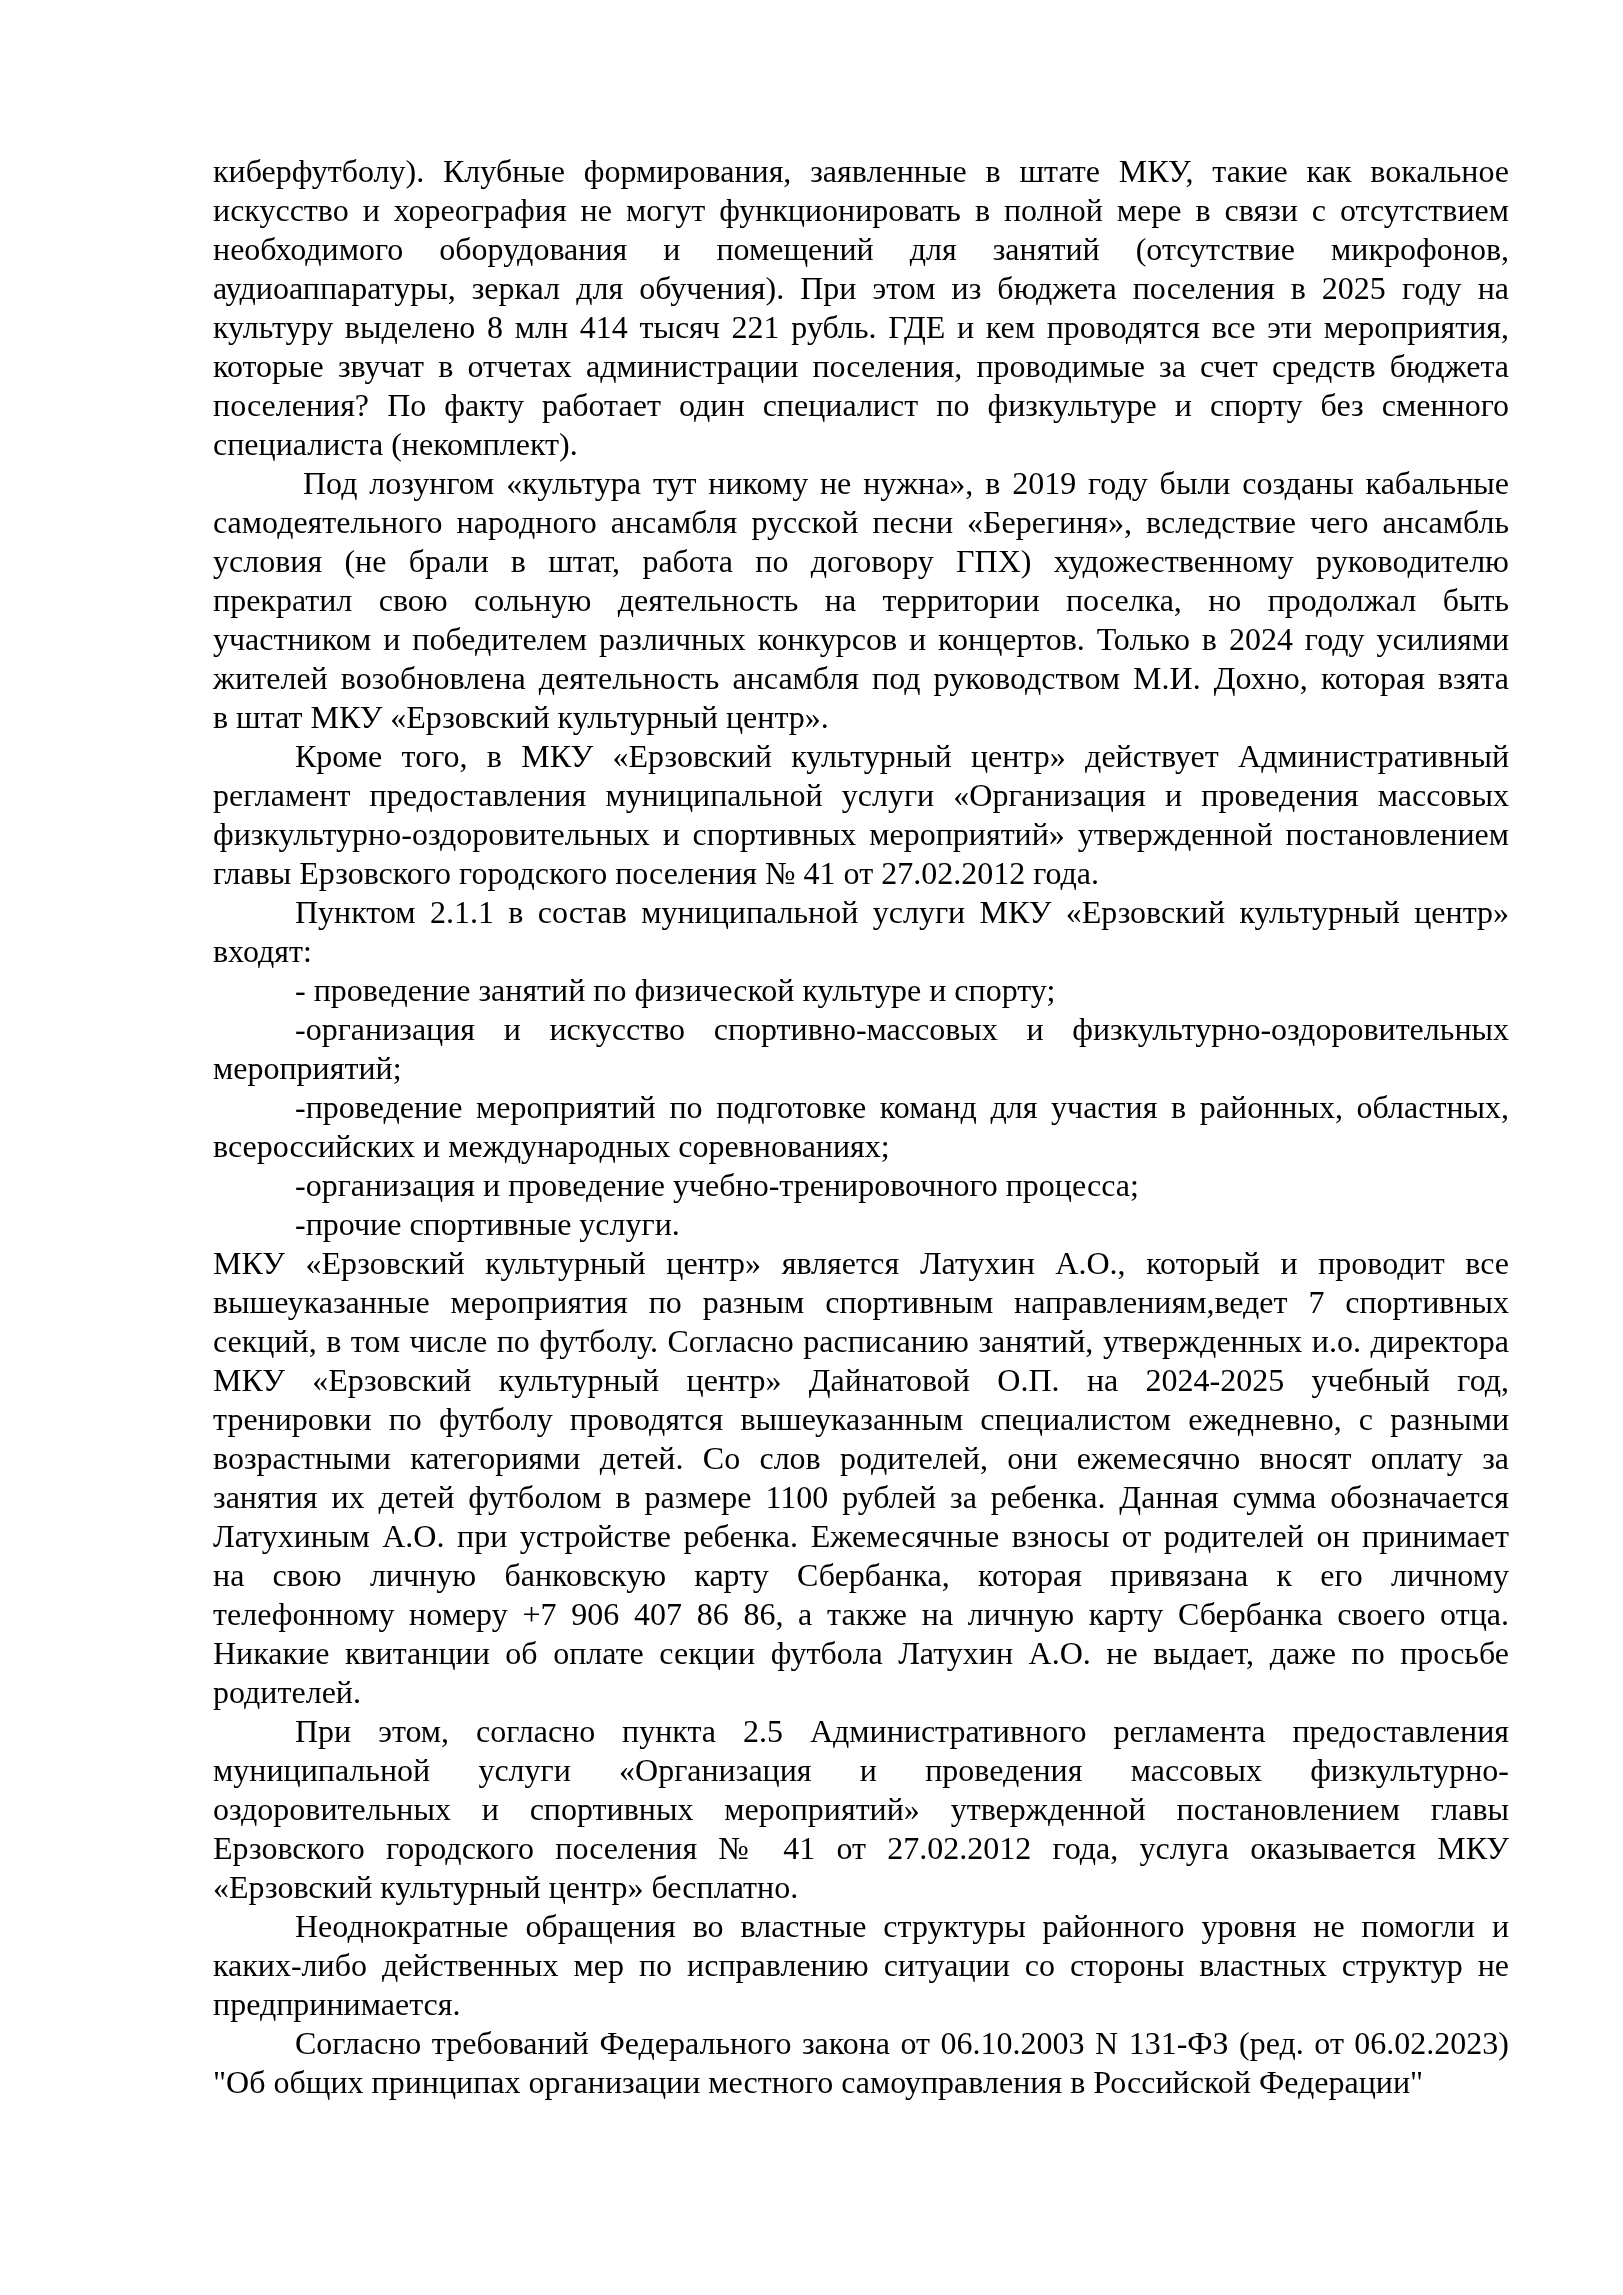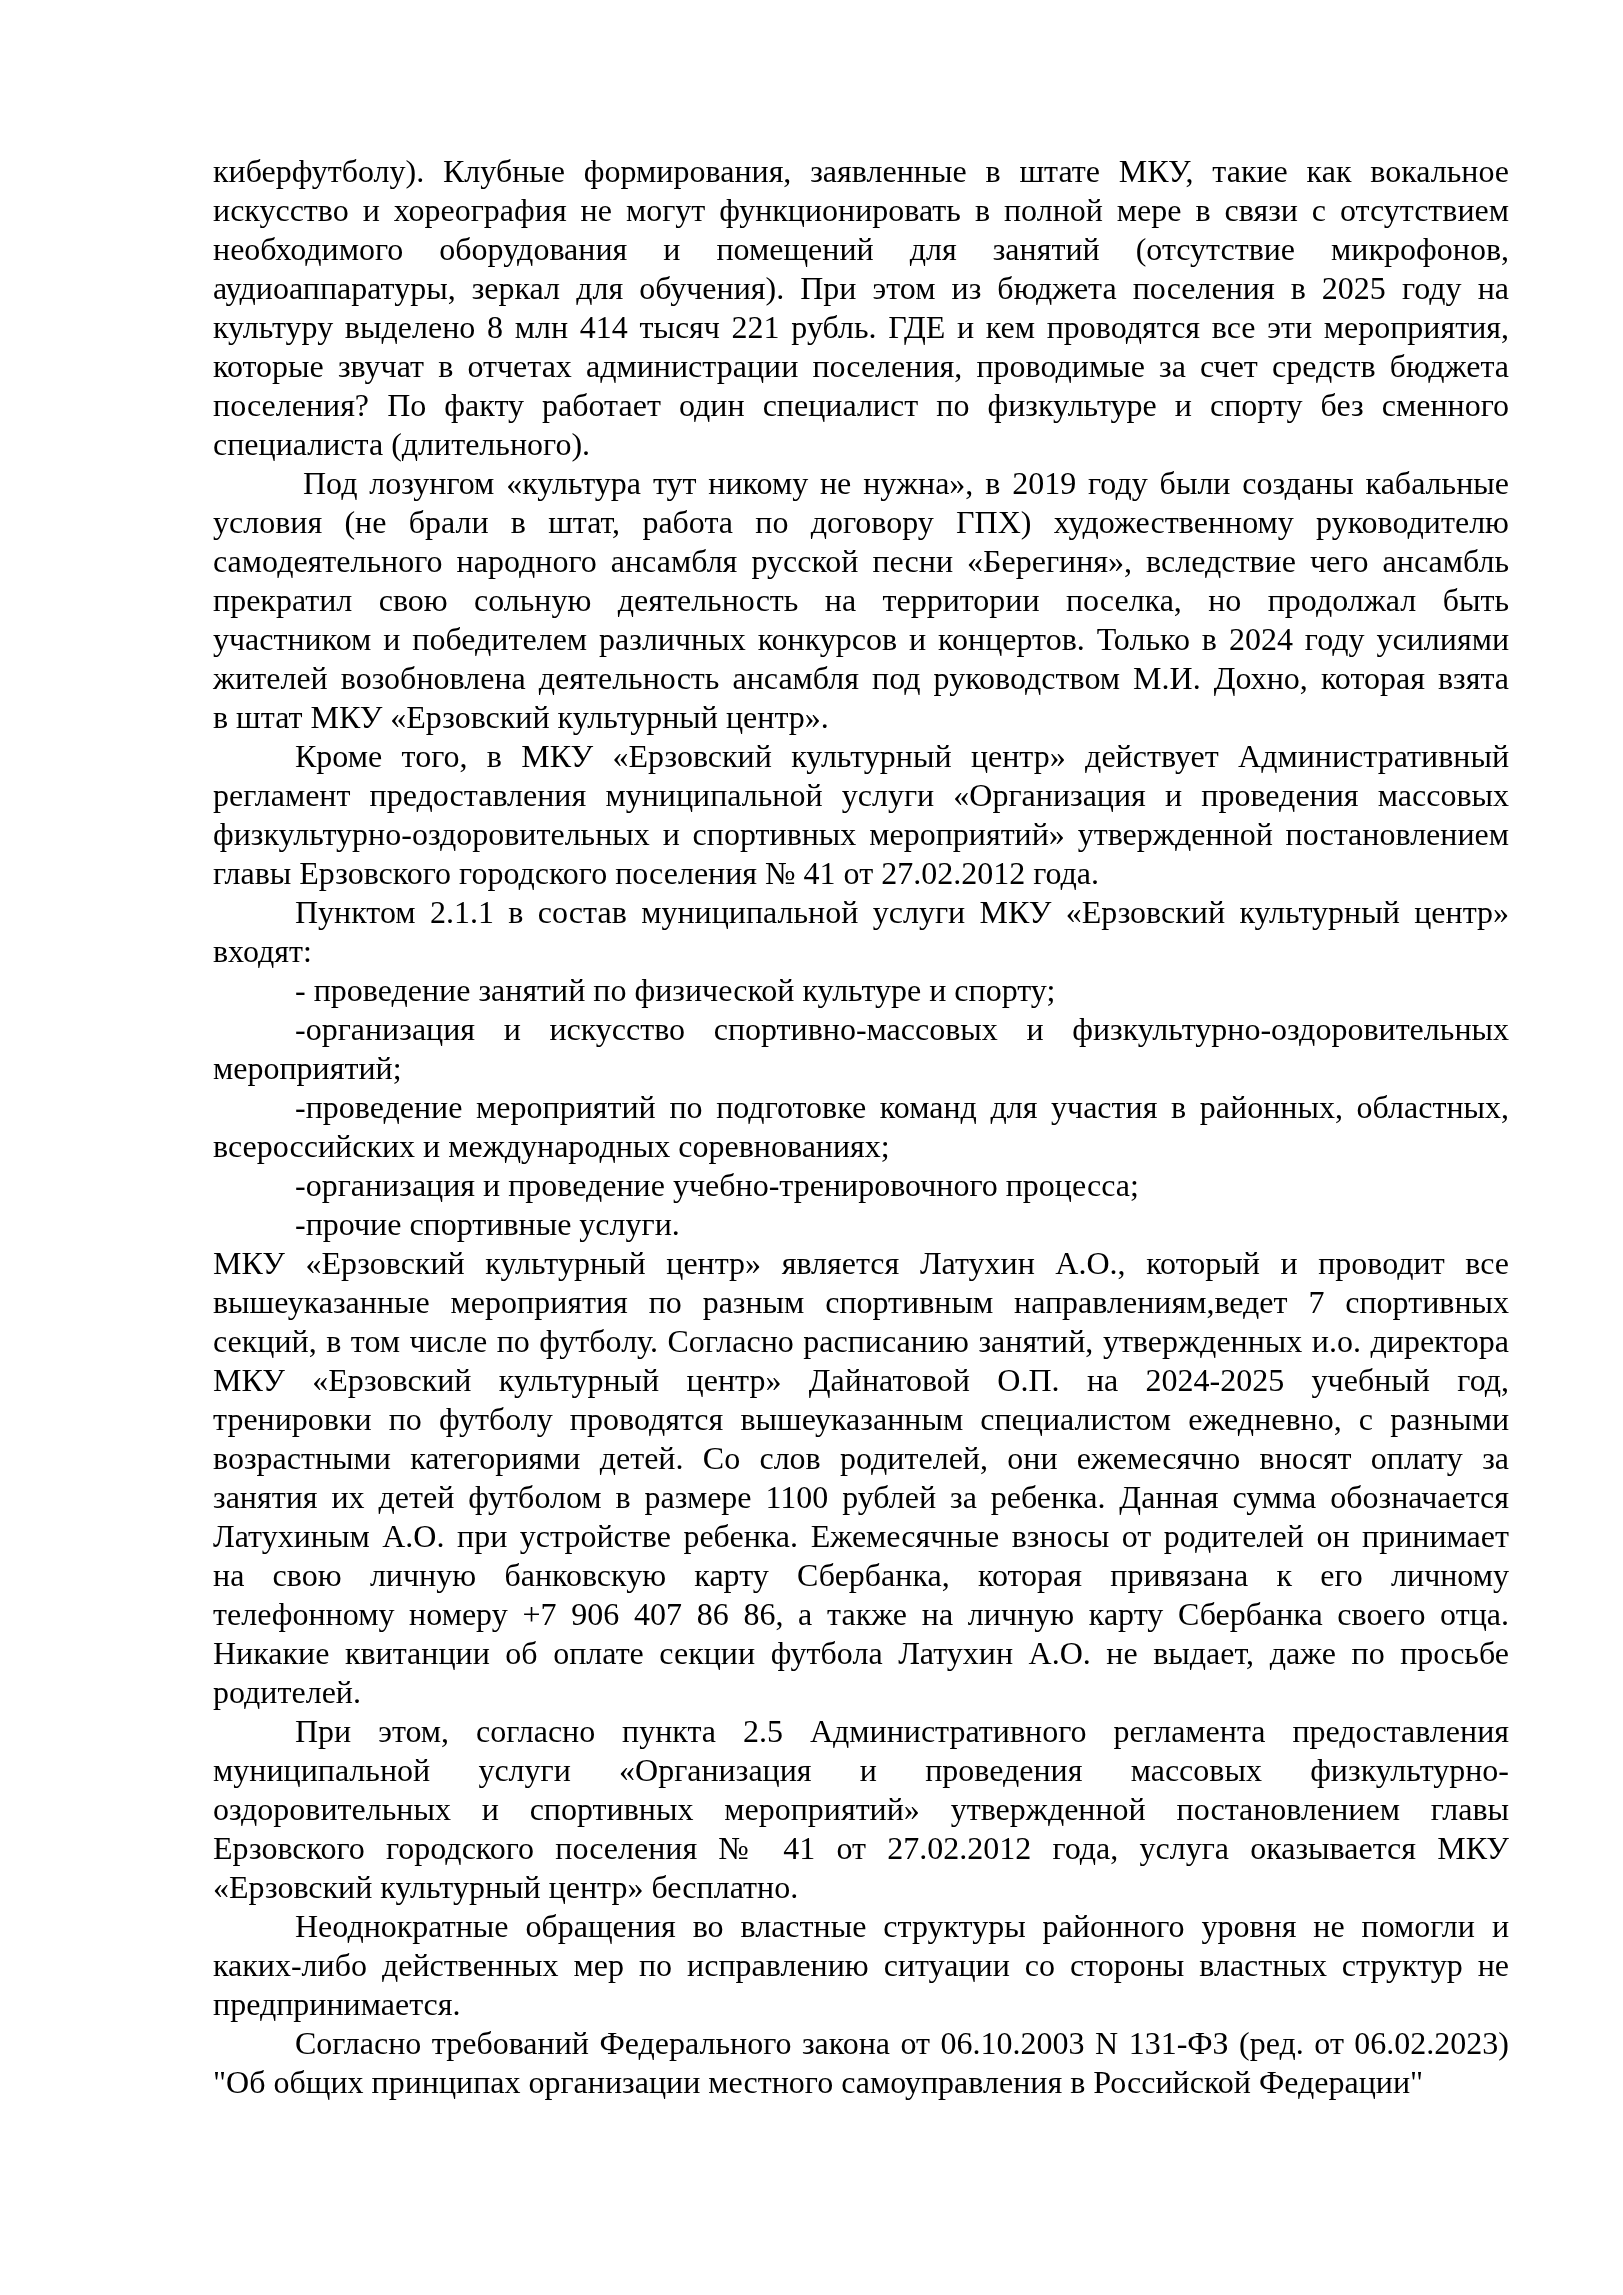--- a/index.html
+++ b/index.html
@@ -23,27 +23,27 @@
 <div class="page">
 
   <div>
     <span class="line">киберфутболу). Клубные формирования, заявленные в штате МКУ, такие как вокальное</span>
     <span class="line">искусство и хореография не могут функционировать в полной мере в связи с отсутствием</span>
     <span class="line">необходимого оборудования и помещений для занятий (отсутствие микрофонов,</span>
     <span class="line">аудиоаппаратуры, зеркал для обучения). При этом из бюджета поселения в 2025 году на</span>
     <span class="line">культуру выделено 8 млн 414 тысяч 221 рубль. ГДЕ и кем проводятся все эти мероприятия,</span>
     <span class="line">которые звучат в отчетах администрации поселения, проводимые за счет средств бюджета</span>
     <span class="line">поселения? По факту работает один специалист по физкультуре и спорту без сменного</span>
-    <span class="line last">специалиста (длительного).</span>
+    <span class="line last">специалиста (некомплект).</span>
   </div>
 
   <div>
     <span class="line indent-small">Под лозунгом «культура тут никому не нужна», в 2019 году были созданы кабальные</span>
+    <span class="line">самодеятельного народного ансамбля русской песни «Берегиня», вследствие чего ансамбль</span>
     <span class="line">условия (не брали в штат, работа по договору ГПХ) художественному руководителю</span>
-    <span class="line">самодеятельного народного ансамбля русской песни «Берегиня», вследствие чего ансамбль</span>
     <span class="line">прекратил свою сольную деятельность на территории поселка, но продолжал быть</span>
     <span class="line">участником и победителем различных конкурсов и концертов. Только в 2024 году усилиями</span>
     <span class="line">жителей возобновлена деятельность ансамбля под руководством М.И. Дохно, которая взята</span>
     <span class="line last">в штат МКУ «Ерзовский культурный центр».</span>
   </div>
 
   <div>
     <span class="line indent">Кроме того, в МКУ «Ерзовский культурный центр» действует Административный</span>
     <span class="line">регламент предоставления муниципальной услуги «Организация и проведения массовых</span>
     <span class="line">физкультурно-оздоровительных и спортивных мероприятий» утвержденной постановлением</span>

